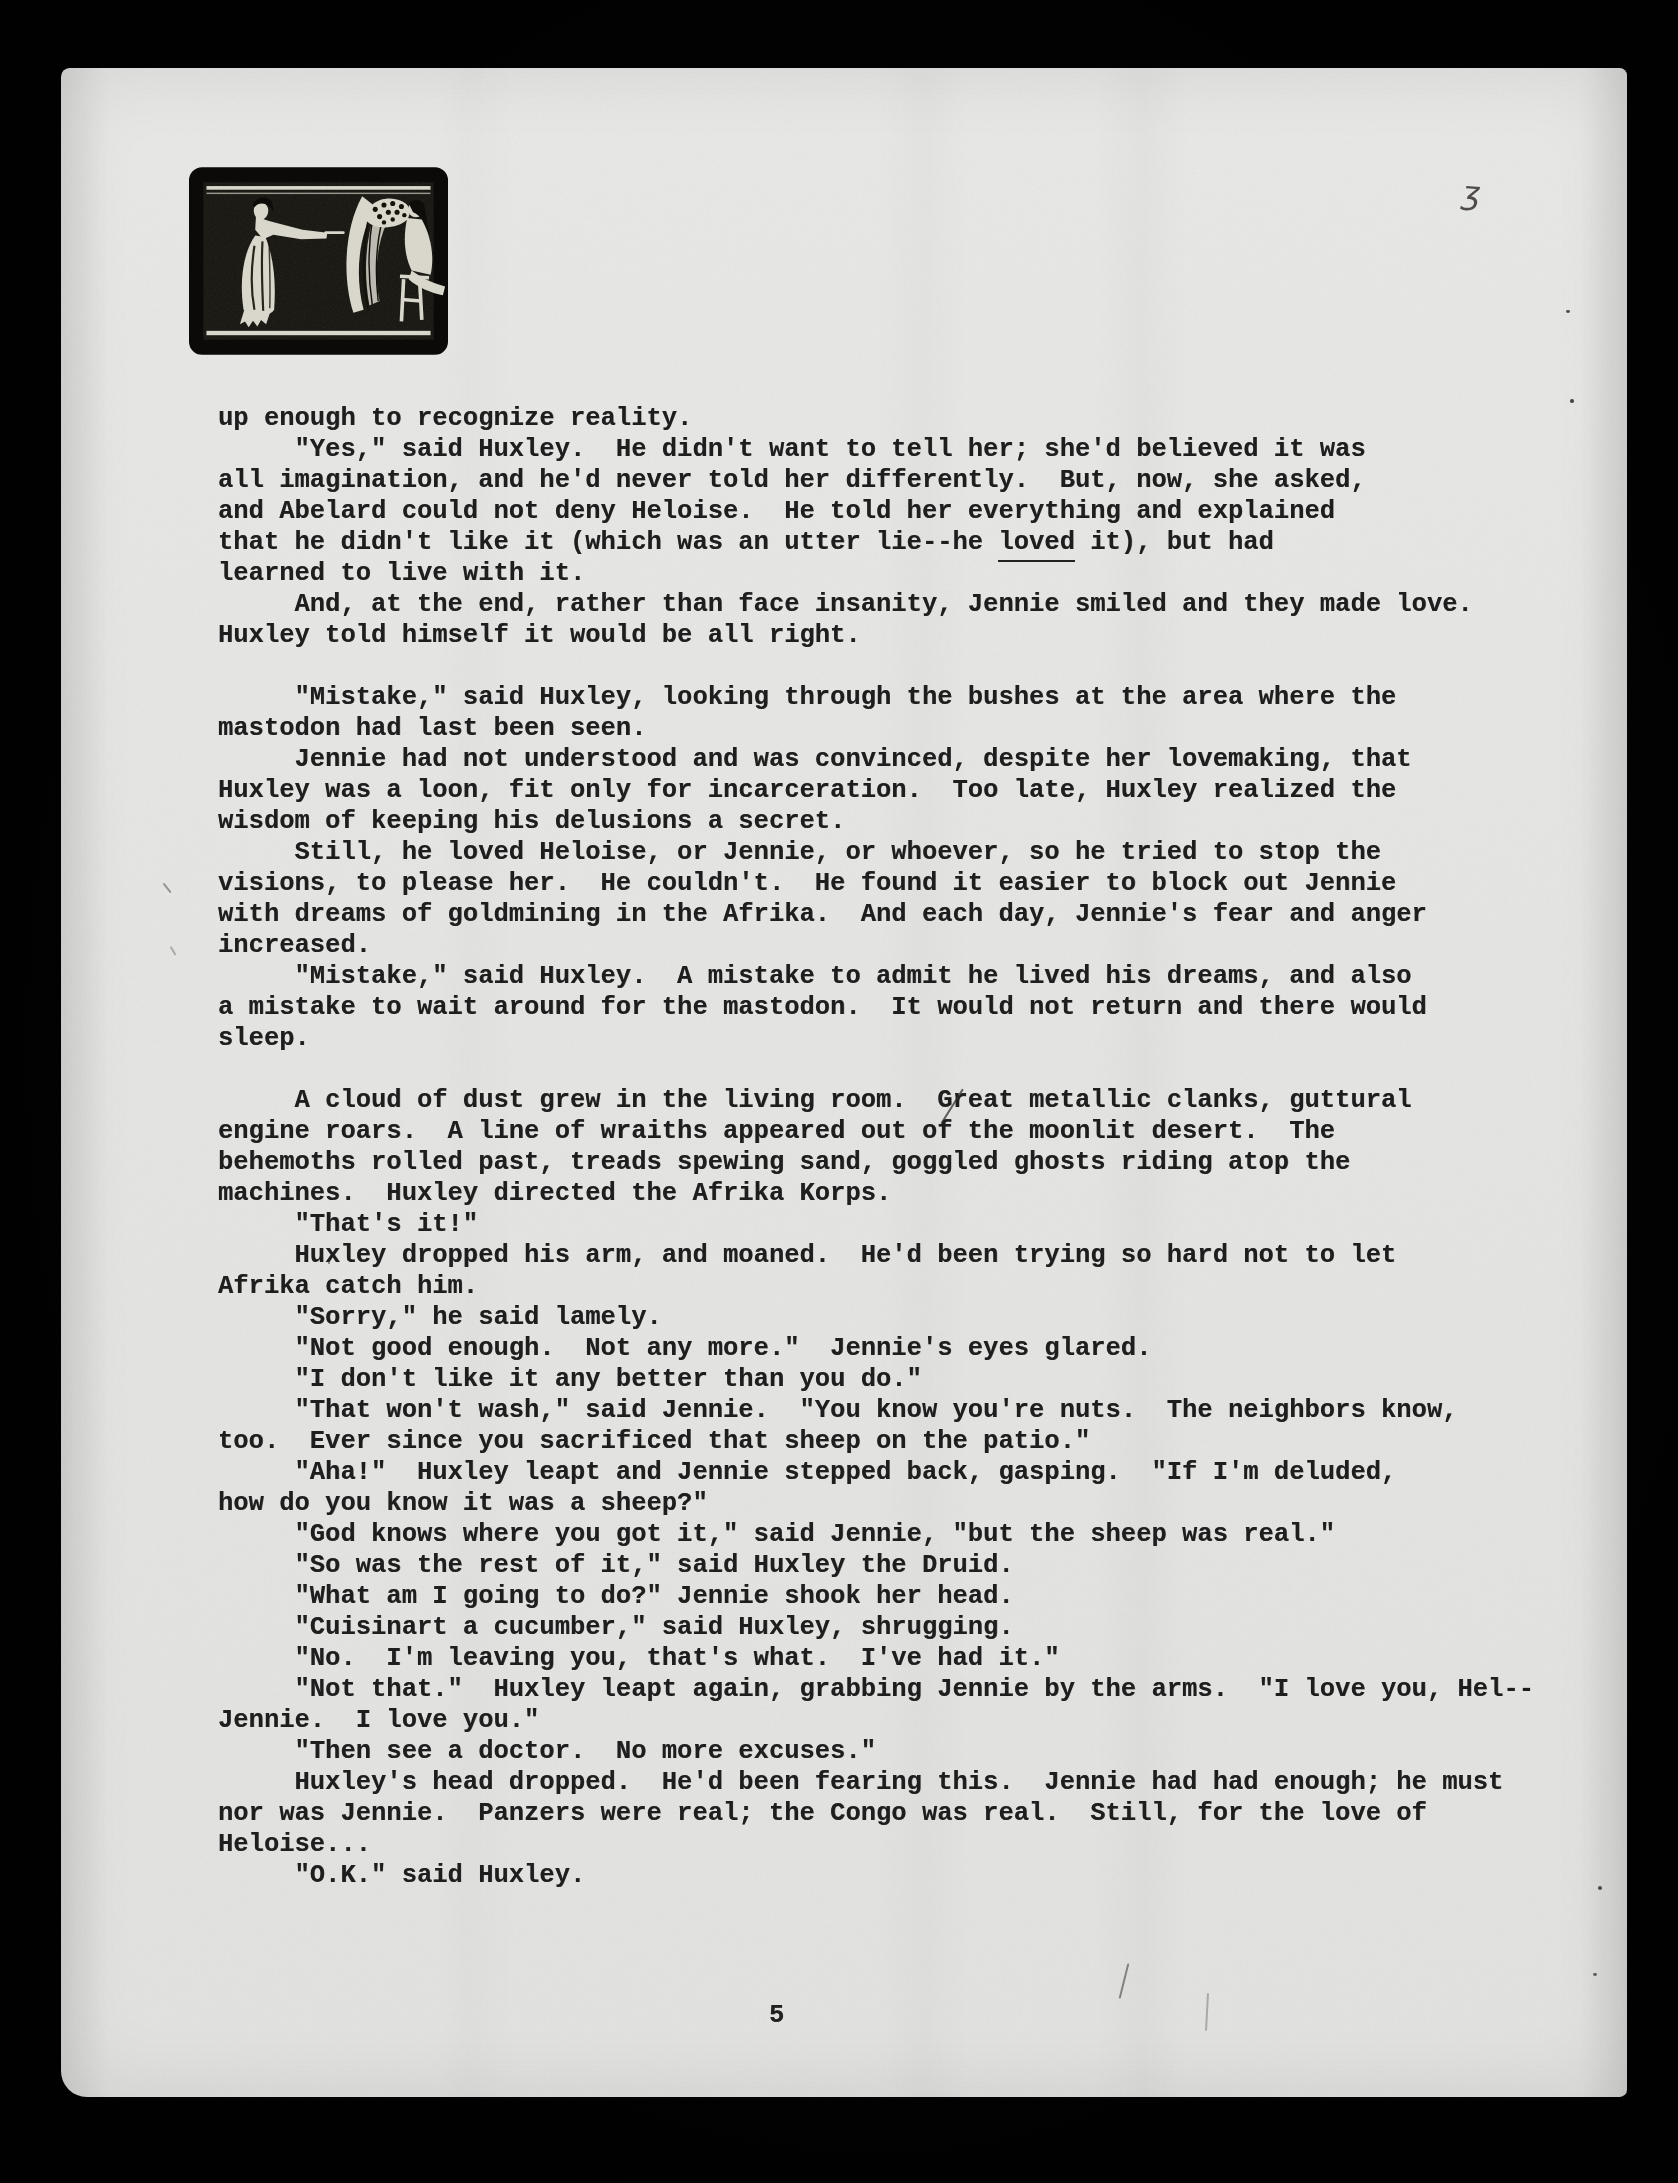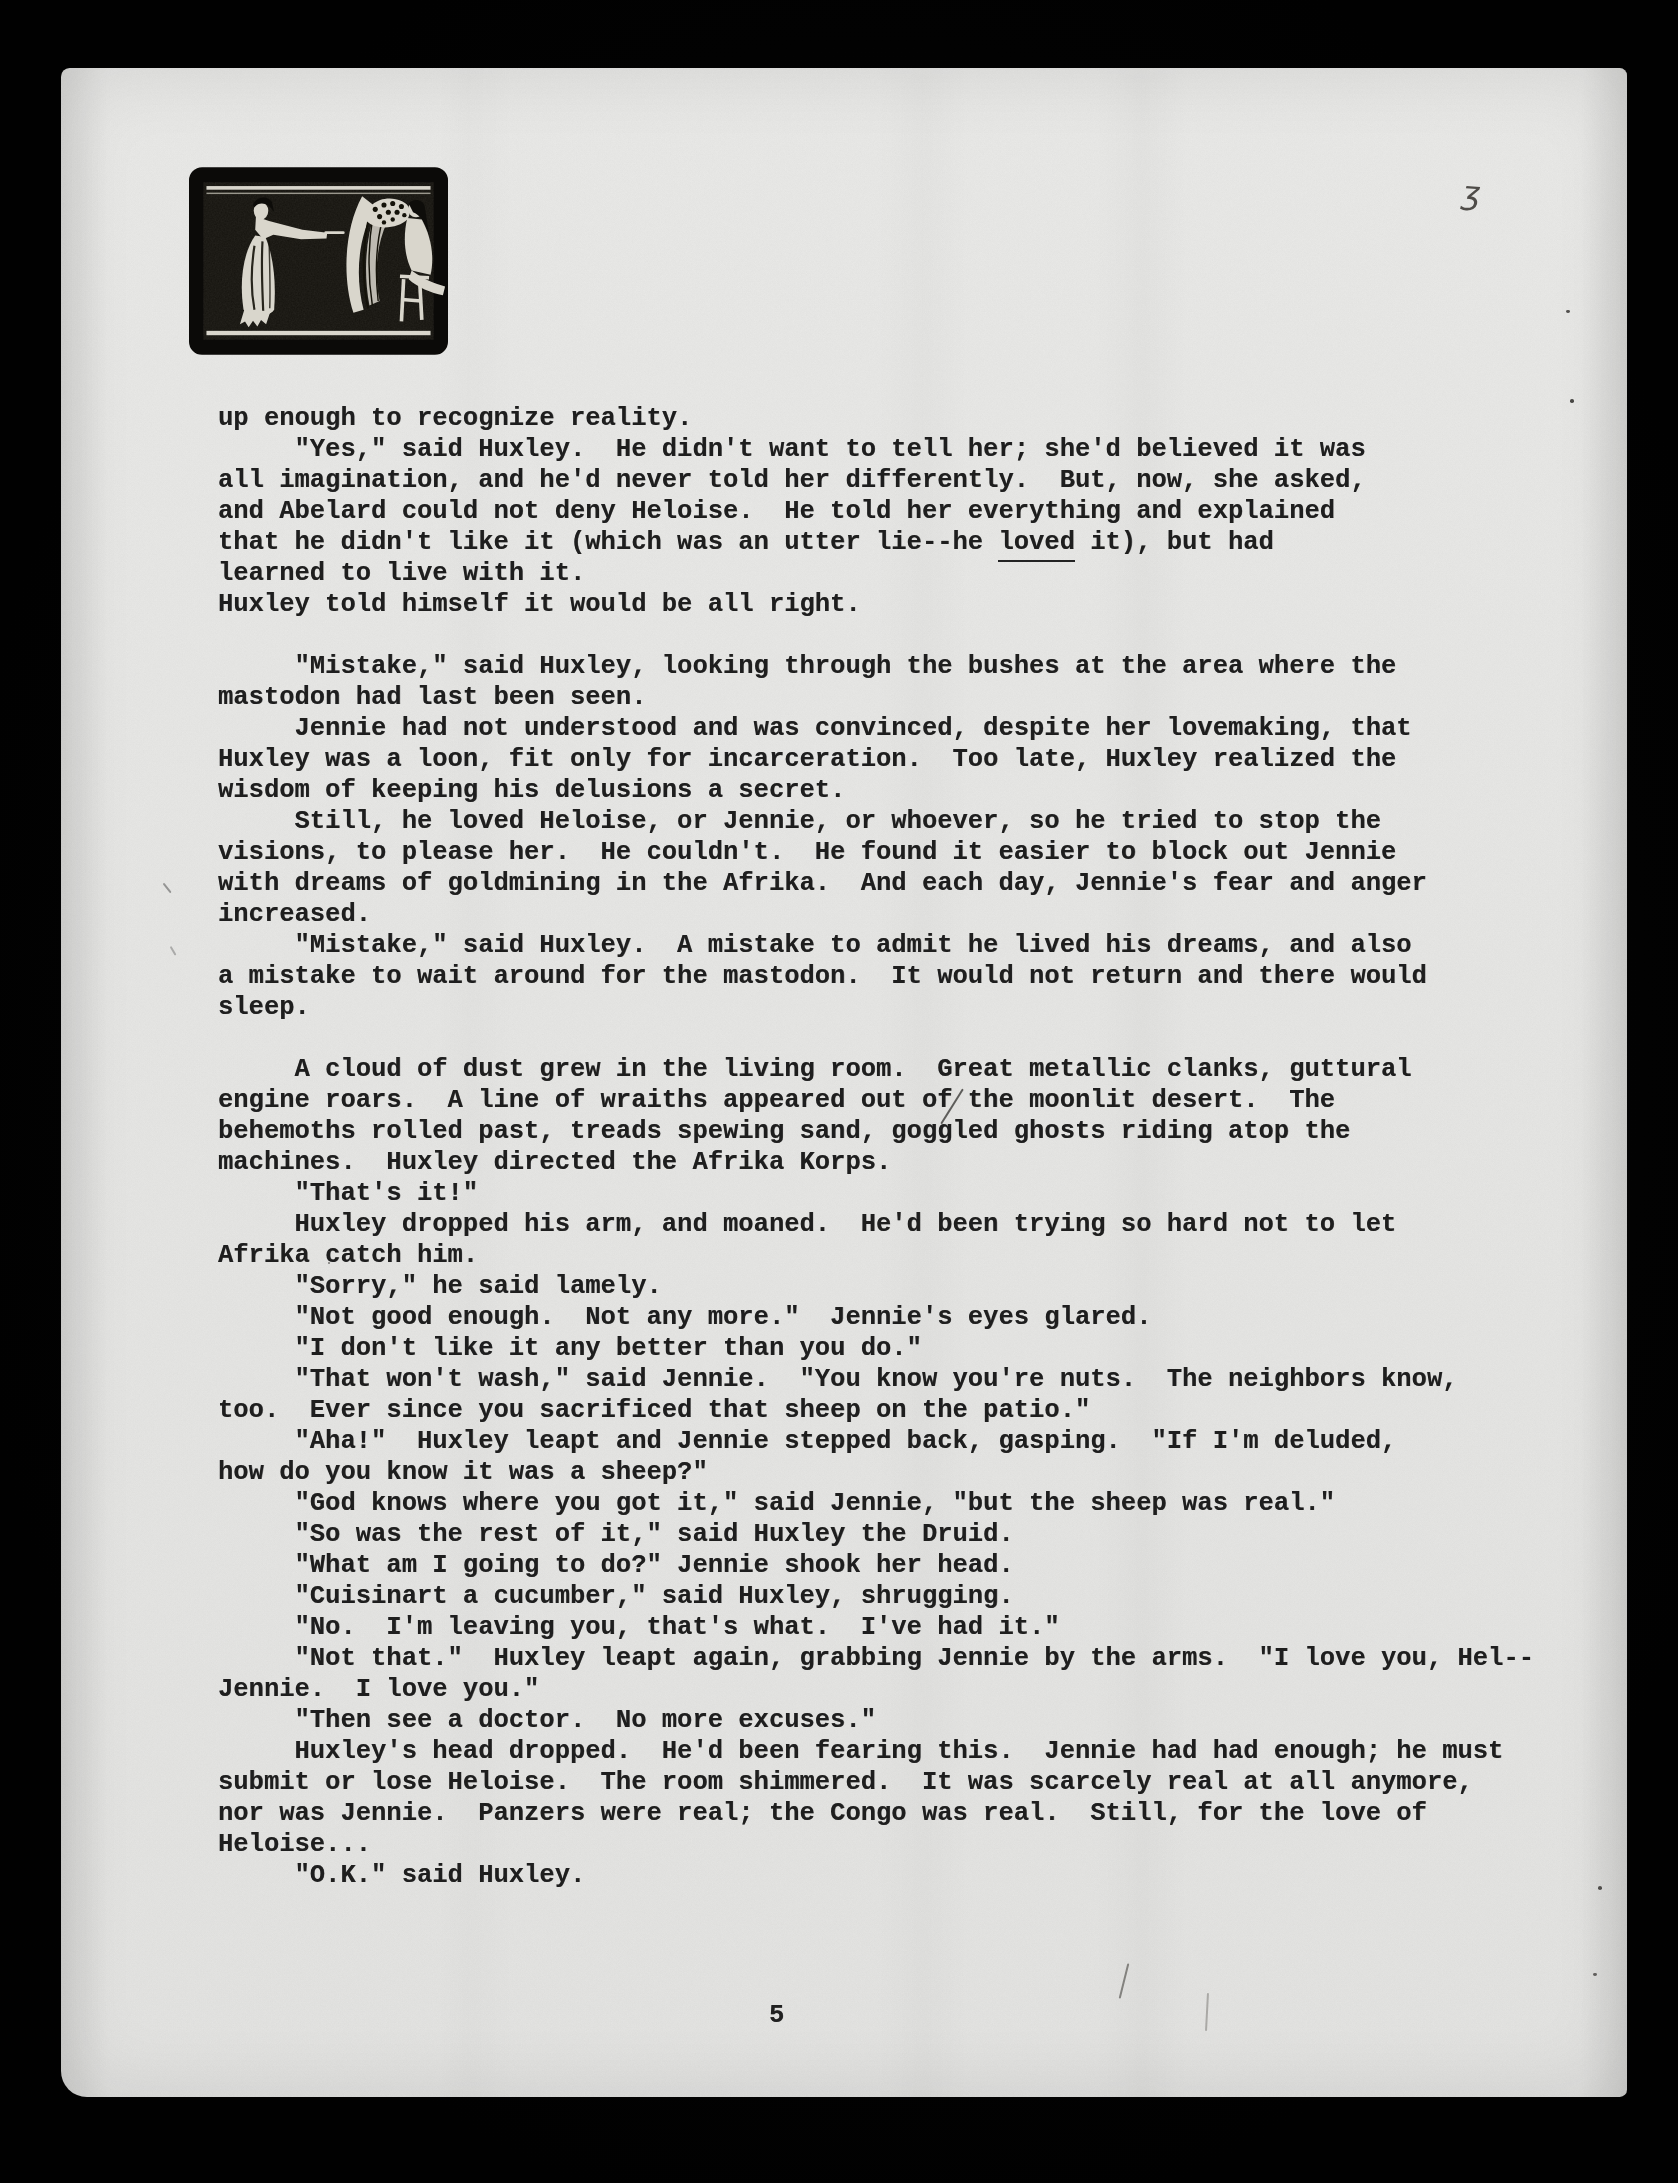--- a/index.html
+++ b/index.html
@@ -139,20 +139,21 @@
 
     <div class="brace-mark">ʒ</div>
 
     <div class="text-block">
         <div class="tline">up enough to recognize reality.</div>
         <div class="tline">     "Yes," said Huxley.  He didn't want to tell her; she'd believed it was</div>
         <div class="tline">all imagination, and he'd never told her differently.  But, now, she asked,</div>
         <div class="tline">and Abelard could not deny Heloise.  He told her everything and explained</div>
         <div class="tline"><span>that he didn't like it (which was an utter lie--he </span><span class="u">loved</span><span> it), but had</span></div>
         <div class="tline">learned to live with it.</div>
+        <div class="tline">     And, at the end, rather than face insanity, Jennie smiled and they made love.</div>
         <div class="tline">Huxley told himself it would be all right.</div>
         <div class="tline">&nbsp;</div>
         <div class="tline">     "Mistake," said Huxley, looking through the bushes at the area where the</div>
         <div class="tline">mastodon had last been seen.</div>
         <div class="tline">     Jennie had not understood and was convinced, despite her lovemaking, that</div>
         <div class="tline">Huxley was a loon, fit only for incarceration.  Too late, Huxley realized the</div>
         <div class="tline">wisdom of keeping his delusions a secret.</div>
         <div class="tline">     Still, he loved Heloise, or Jennie, or whoever, so he tried to stop the</div>
         <div class="tline">visions, to please her.  He couldn't.  He found it easier to block out Jennie</div>
         <div class="tline">with dreams of goldmining in the Afrika.  And each day, Jennie's fear and anger</div>
@@ -177,21 +178,20 @@
         <div class="tline">how do you know it was a sheep?"</div>
         <div class="tline">     "God knows where you got it," said Jennie, "but the sheep was real."</div>
         <div class="tline">     "So was the rest of it," said Huxley the Druid.</div>
         <div class="tline">     "What am I going to do?" Jennie shook her head.</div>
         <div class="tline">     "Cuisinart a cucumber," said Huxley, shrugging.</div>
         <div class="tline">     "No.  I'm leaving you, that's what.  I've had it."</div>
         <div class="tline">     "Not that."  Huxley leapt again, grabbing Jennie by the arms.  "I love you, Hel--</div>
         <div class="tline">Jennie.  I love you."</div>
         <div class="tline">     "Then see a doctor.  No more excuses."</div>
         <div class="tline">     Huxley's head dropped.  He'd been fearing this.  Jennie had had enough; he must</div>
-        <div class="tline">submit or lose Heloise.  The room shimmered.  It was scarcely real at all anymore,</div>
         <div class="tline">nor was Jennie.  Panzers were real; the Congo was real.  Still, for the love of</div>
         <div class="tline">Heloise...</div>
         <div class="tline">     "O.K." said Huxley.</div>
       </div>
 
     <div class="pencil slash-great"></div>
     <div class="pencil slash-bottom"></div>
     <div class="pencil vmark-bottom"></div>
     <div class="pencil tick1"></div>
     <div class="pencil tick2"></div>

